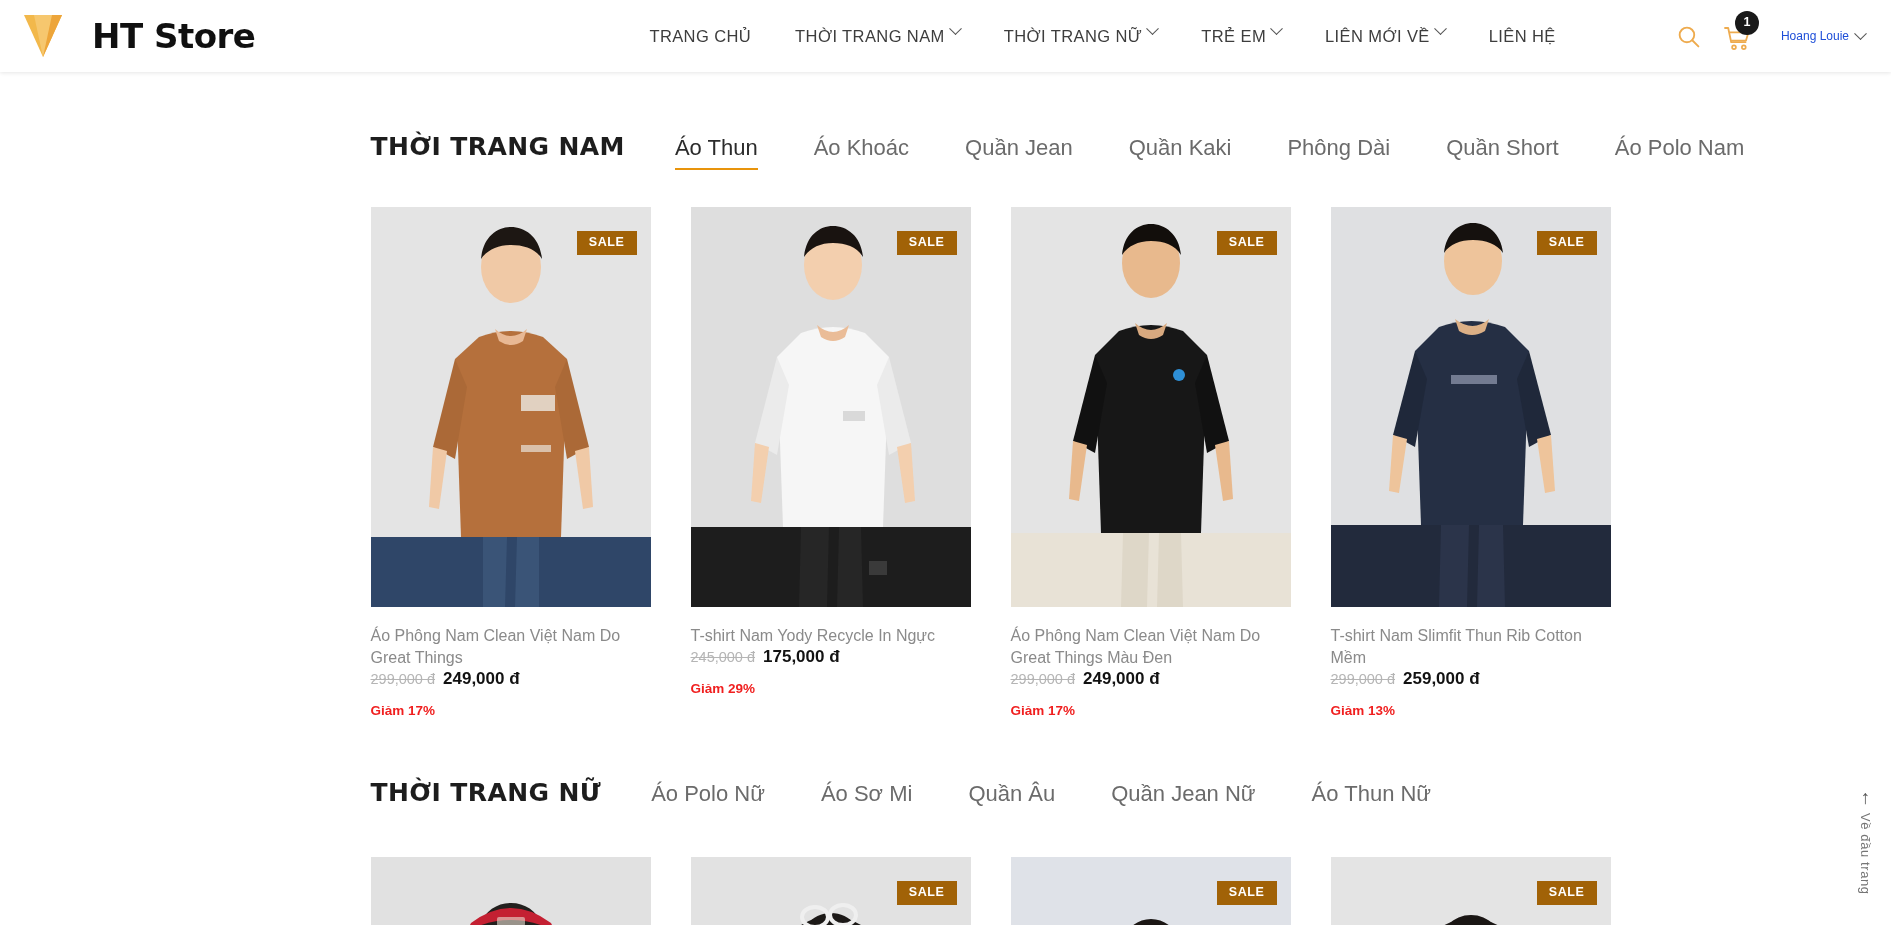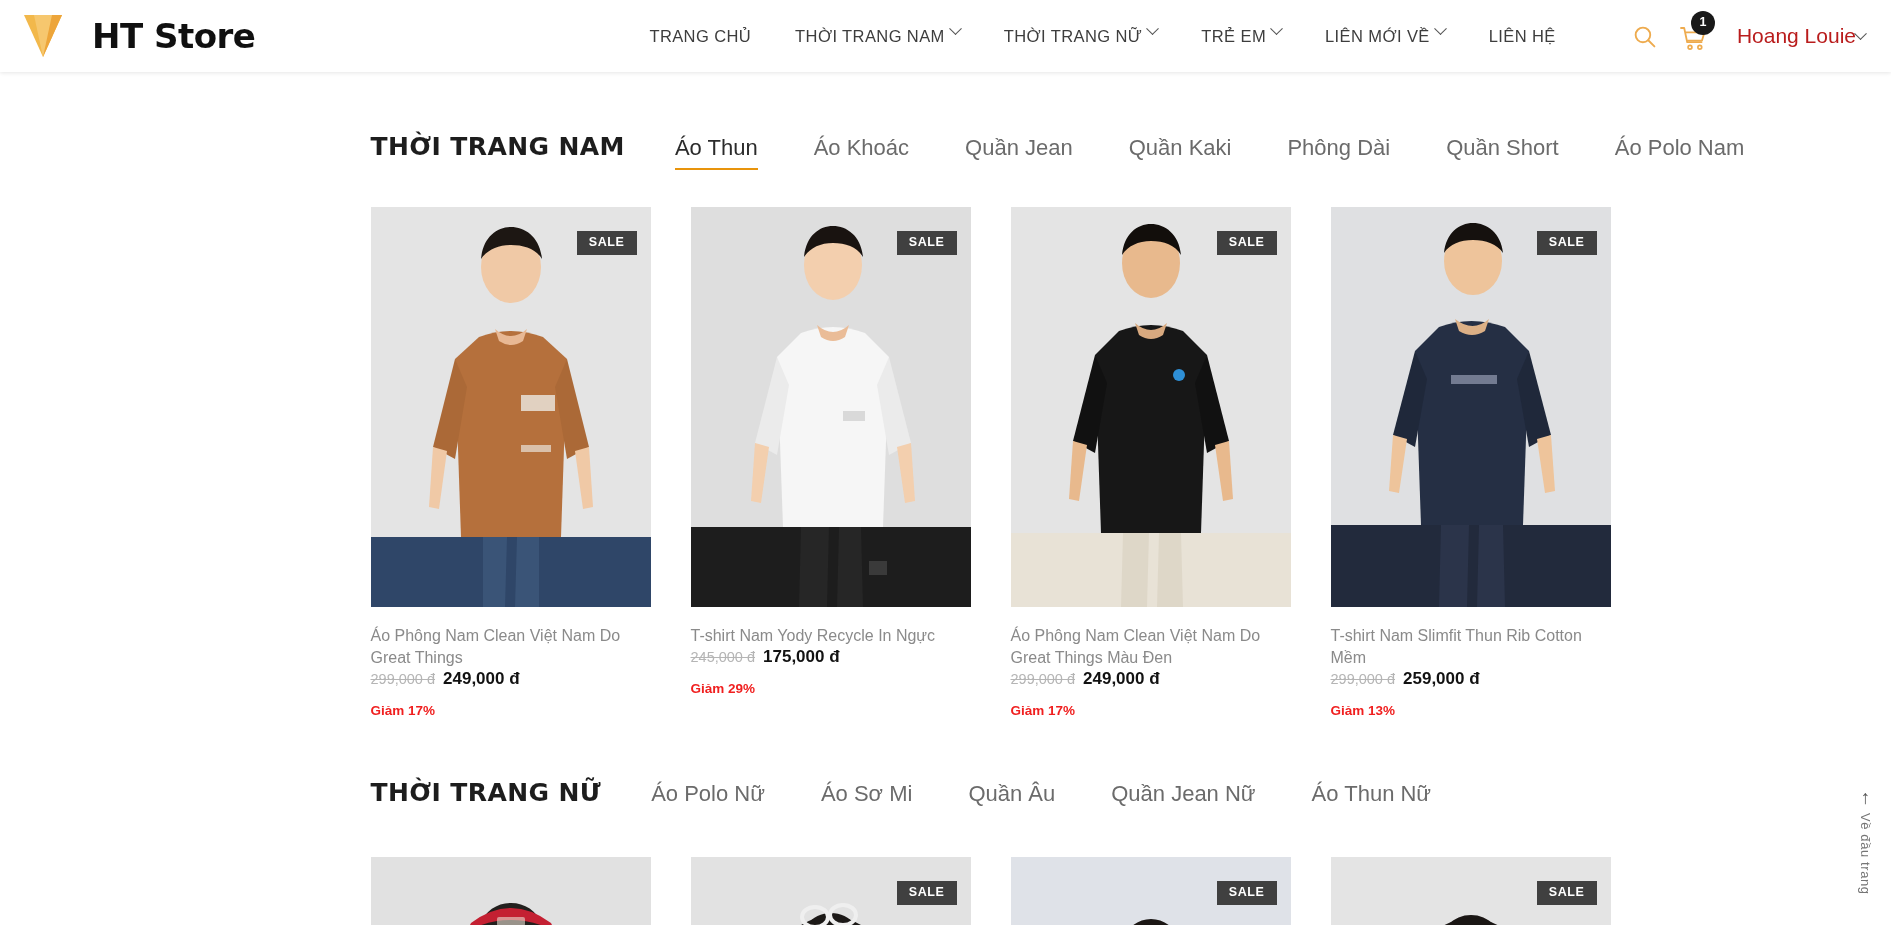--- a/index.html
+++ b/index.html
@@ -89,22 +89,23 @@
     font-size: 12.5px;
     font-weight: 700;
     display: flex;
     align-items: center;
     justify-content: center;
     line-height: 1;
   }
   .user-menu {
     display: flex;
     align-items: center;
-    font-size: 21px;
-    color: #b91c1c;
+    gap: 7px;
+    font-size: 12px;
+    color: #1d4ed8;
     cursor: pointer;
     margin-left: 8px;
     white-space: nowrap;
   }
 
   
   .page {
     width: 1891px;
     height: 853px;
     overflow: hidden;
@@ -171,21 +172,21 @@
     height: 400px;
     position: relative;
     overflow: hidden;
     background: #e6e6e6;
   }
   .thumb svg { display: block; width: 100%; height: 100%; }
   .sale-badge {
     position: absolute;
     top: 24px;
     right: 14px;
-    background: #404040;
+    background: #a16207;
     color: #ffffff;
     font-size: 12.5px;
     font-weight: 700;
     letter-spacing: 0.6px;
     padding: 5px 12px 6px;
     line-height: 1;
   }
   .p-name {
     margin-top: 18px;
     font-size: 16px;

